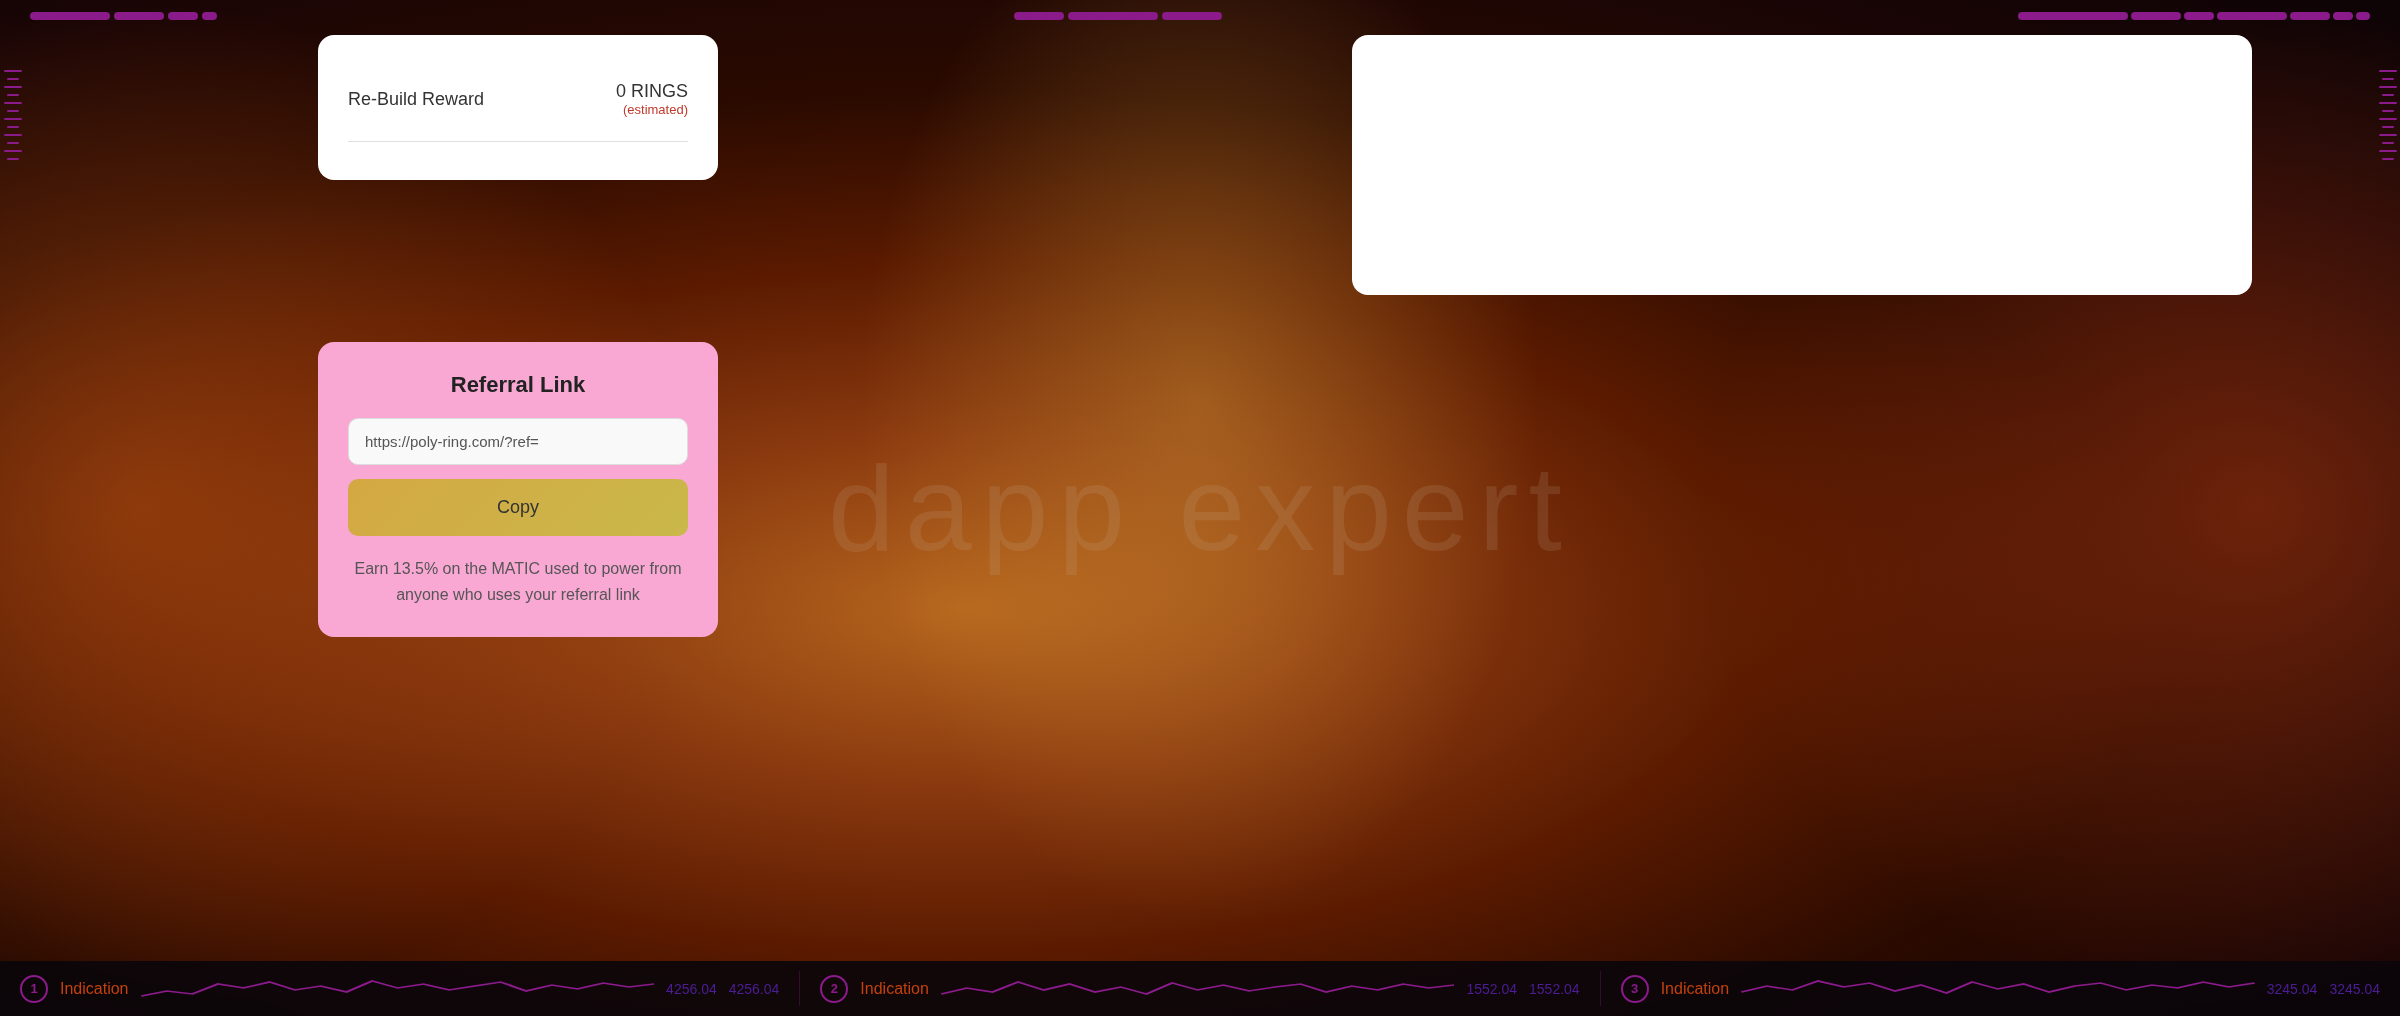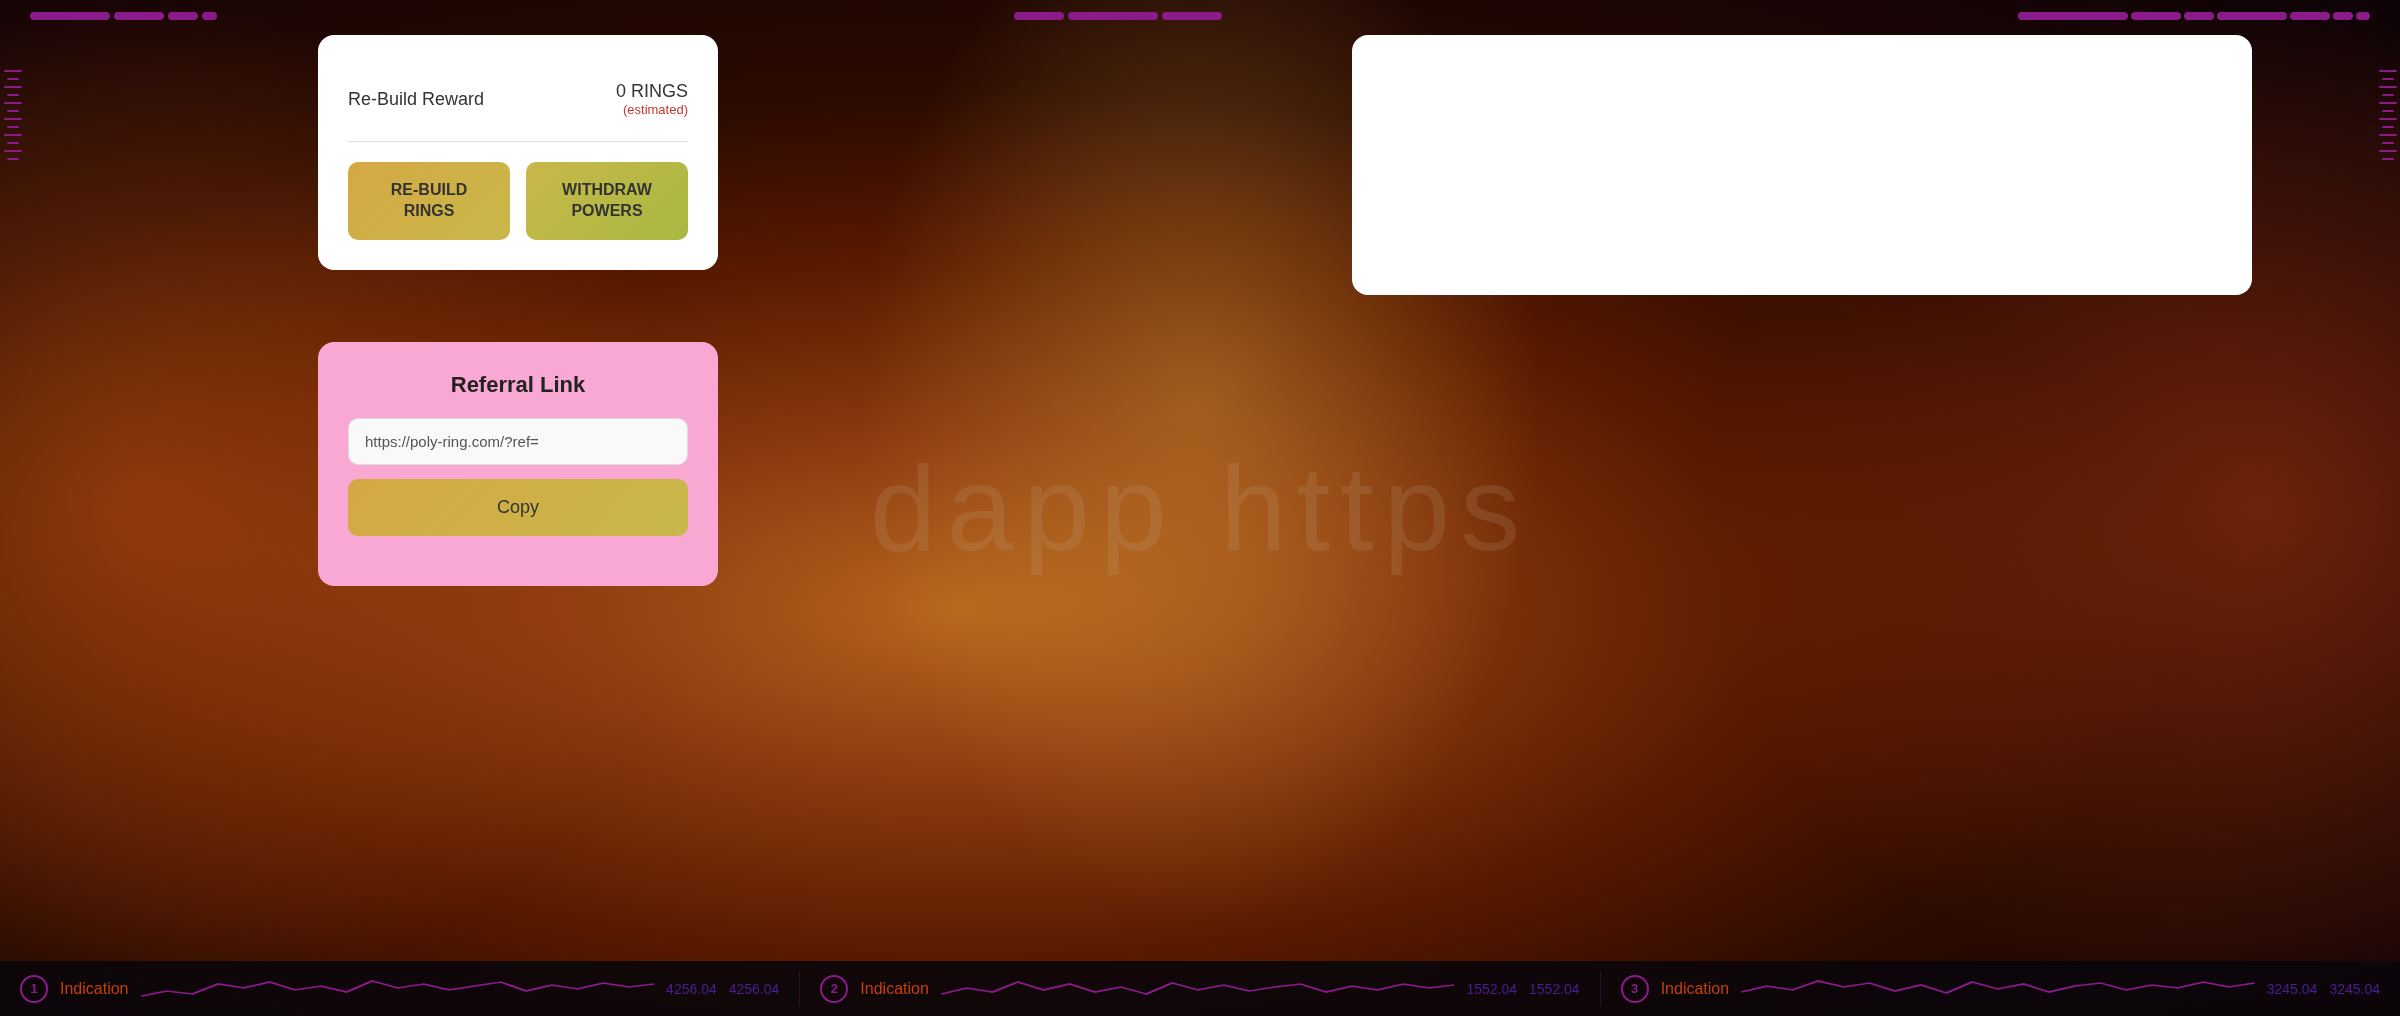--- a/index.html
+++ b/index.html
@@ -356,21 +356,21 @@
     }
   </style>
 </head>
 <body>
 
 <div class="background"></div>
 <div class="bg-glow-left"></div>
 <div class="bg-glow-center"></div>
 <div class="bg-glow-right"></div>
 
-<div class="watermark">dapp https</div>
+<div class="watermark">dapp expert</div>
 
 <div class="top-nav">
   <div class="nav-bar-left">
     <div class="nav-pill nav-pill-wide"></div>
     <div class="nav-pill nav-pill-medium"></div>
     <div class="nav-pill nav-pill-narrow"></div>
     <div class="nav-pill nav-pill-tiny"></div>
   </div>
   <div class="nav-bar-center">
     <div class="nav-pill" style="width:50px"></div>
@@ -420,38 +420,29 @@
 
 <div class="left-card">
   <div class="reward-row">
     <span class="reward-label">Re-Build Reward</span>
     <div style="text-align:right">
       <div class="reward-value">0 RINGS</div>
       <div class="reward-value-sub">(estimated)</div>
     </div>
   </div>
   <hr class="divider">
-  <div class="action-buttons">
-    <button class="btn-rebuild">
-      <span>RE-BUILD</span><br>
-      <span>RINGS</span>
-    </button>
-    <button class="btn-withdraw">
-      <span>WITHDRAW</span><br>
-      <span>POWERS</span>
-    </button>
-  </div>
 </div>
 
 <div class="right-card"></div>
 
 <div class="referral-card">
   <div class="referral-title">Referral Link</div>
   <input class="referral-input" type="text" value="https://poly-ring.com/?ref=" placeholder="https://poly-ring.com/?ref=" style="">
   <button class="btn-copy">Copy</button>
+  <p class="referral-description">Earn 13.5% on the MATIC used to power from anyone who uses your referral link</p>
 </div>
 
 <div class="bottom-bar">
 
   <div class="status-section">
     <div class="status-circle">
       <span>1</span>
     </div>
     <span class="status-label">Indication</span>
     <div class="status-chart">

